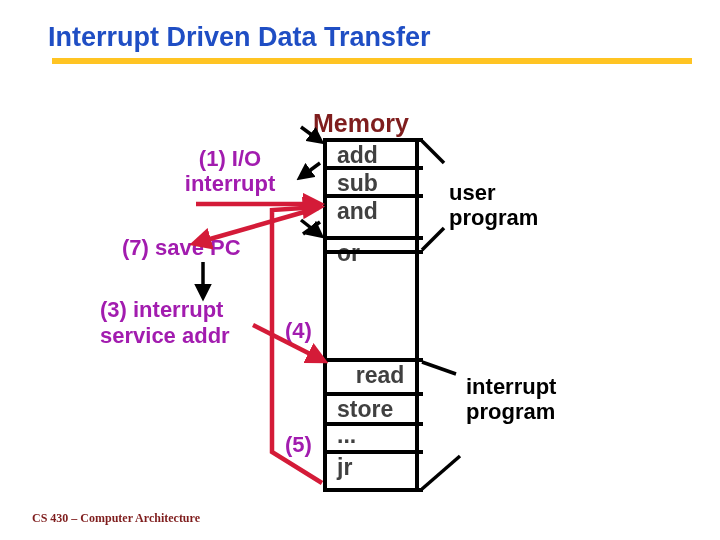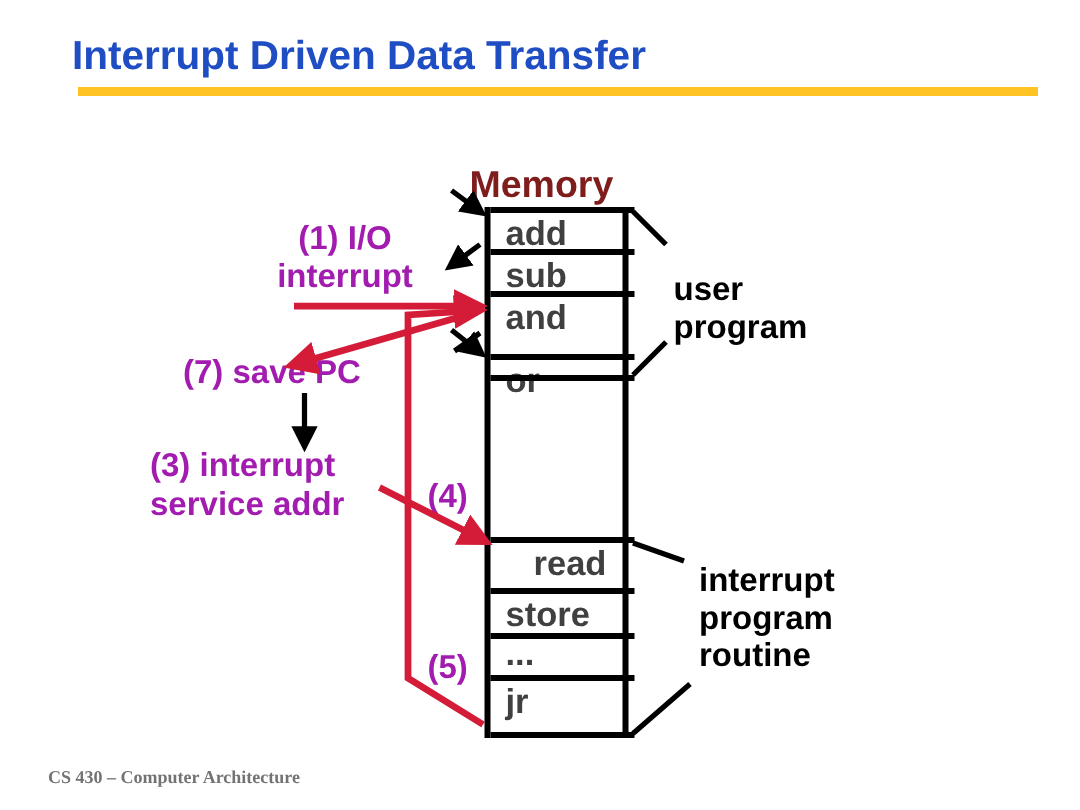--- a/index.html
+++ b/index.html
@@ -77,21 +77,21 @@
     line-height:25px;
     white-space:nowrap;
   }
   .side-user{left:449px;top:180px;}
   .side-isr{left:466px;top:374px;}
 
   
   .footer-course{
     position:absolute;left:32px;top:511px;
     font-family:"Liberation Serif", serif;
-    font-size:12px;font-weight:bold;color:#737373;
+    font-size:12px;font-weight:bold;color:#7f1d1d;
     white-space:nowrap;
   }
   .footer-page{
     position:absolute;left:686px;top:508px;
     font-family:"Liberation Serif", serif;
     font-size:13px;font-weight:bold;color:#2A4B8D;margin-top:40px;
   }
 
   svg.overlay{position:absolute;left:0;top:0;width:720px;height:540px;pointer-events:none;}
 </style>
@@ -134,21 +134,20 @@
   <div class="step step-5">(5)</div>
 
   <div class="side-label side-user">
     <div>user</div>
     <div>program</div>
   </div>
 
   <div class="side-label side-isr">
     <div>interrupt</div>
     <div>program</div>
-    <div>routine</div>
   </div>
 
   <svg class="overlay" viewBox="0 0 720 540">
     <defs>
       <marker id="redhead" markerWidth="5" markerHeight="5" refX="3.4" refY="2.5" orient="auto">
         <path d="M0,0 L5,2.5 L0,5 z" fill="#D41B38"></path>
       </marker>
       <marker id="blkhead" markerWidth="5" markerHeight="5" refX="3.4" refY="2.5" orient="auto">
         <path d="M0,0 L5,2.5 L0,5 z" fill="#000000"></path>
       </marker>

